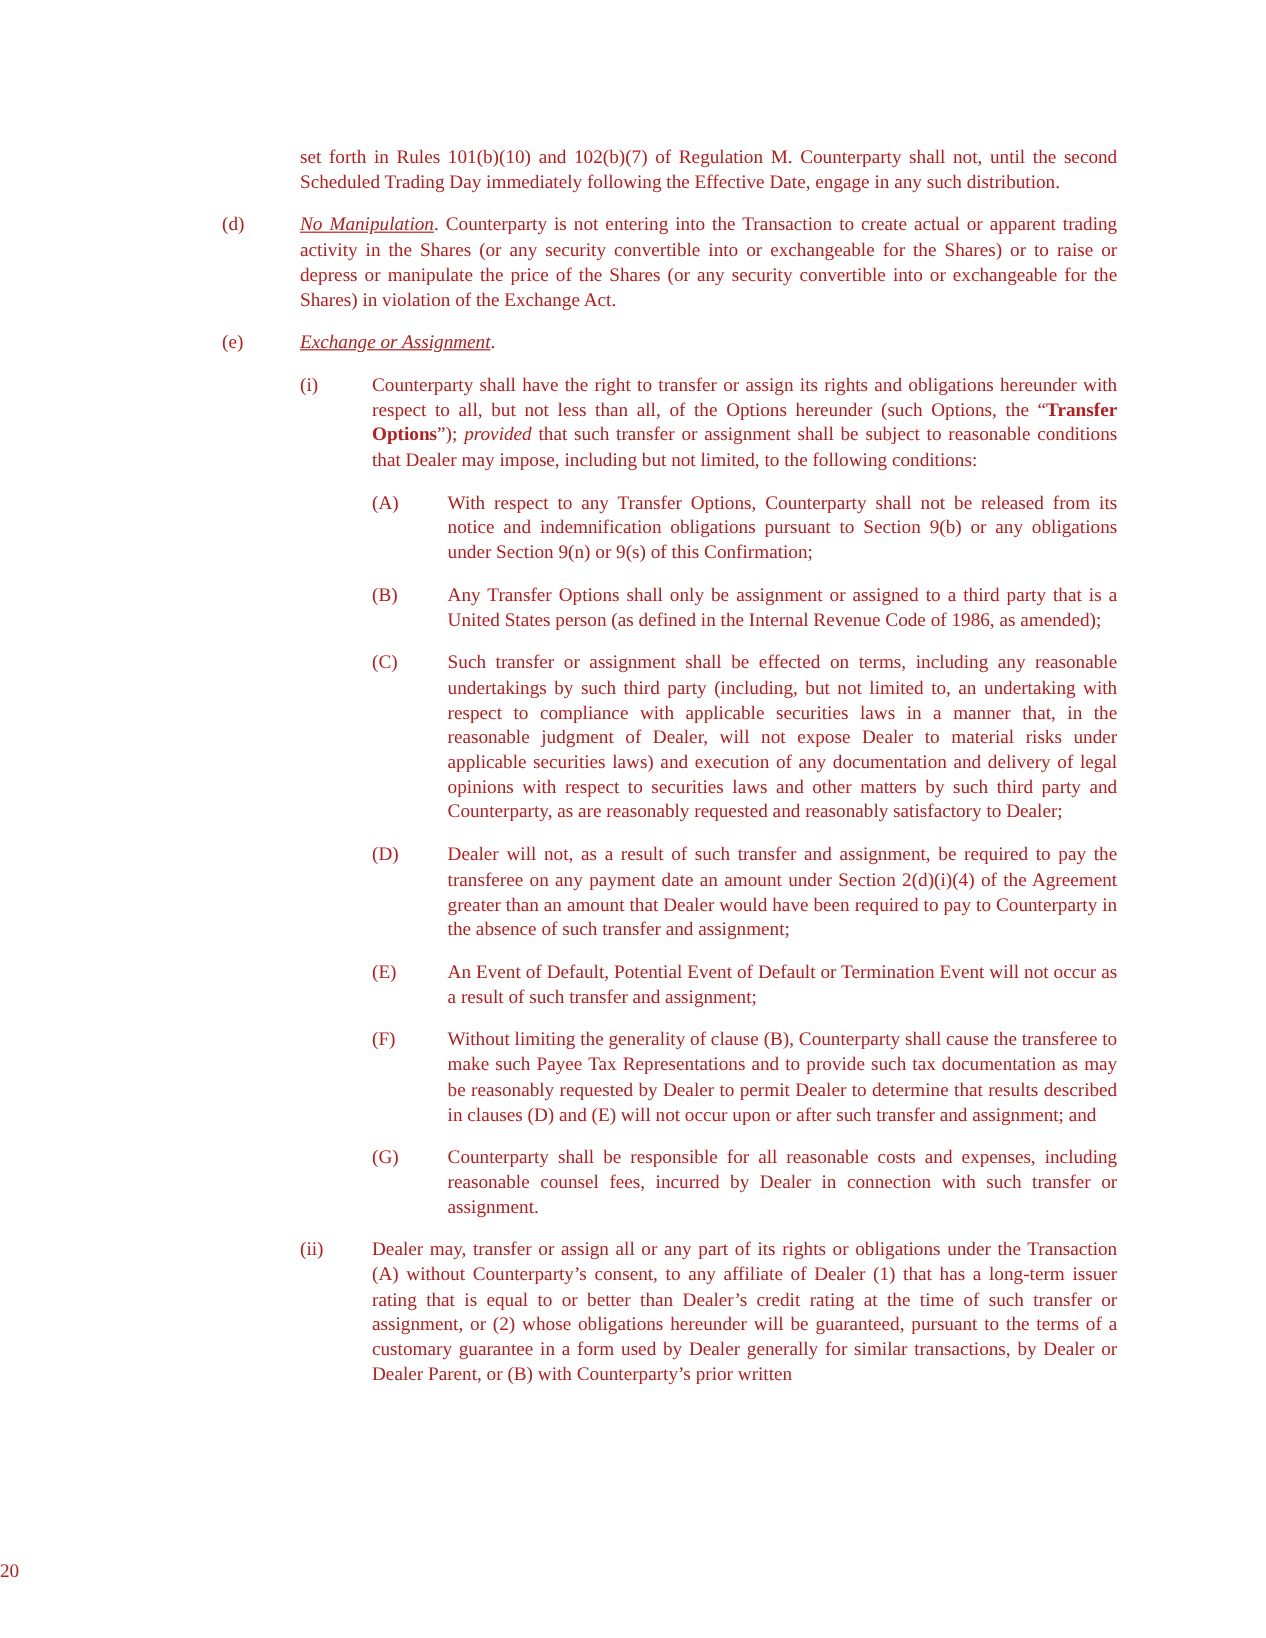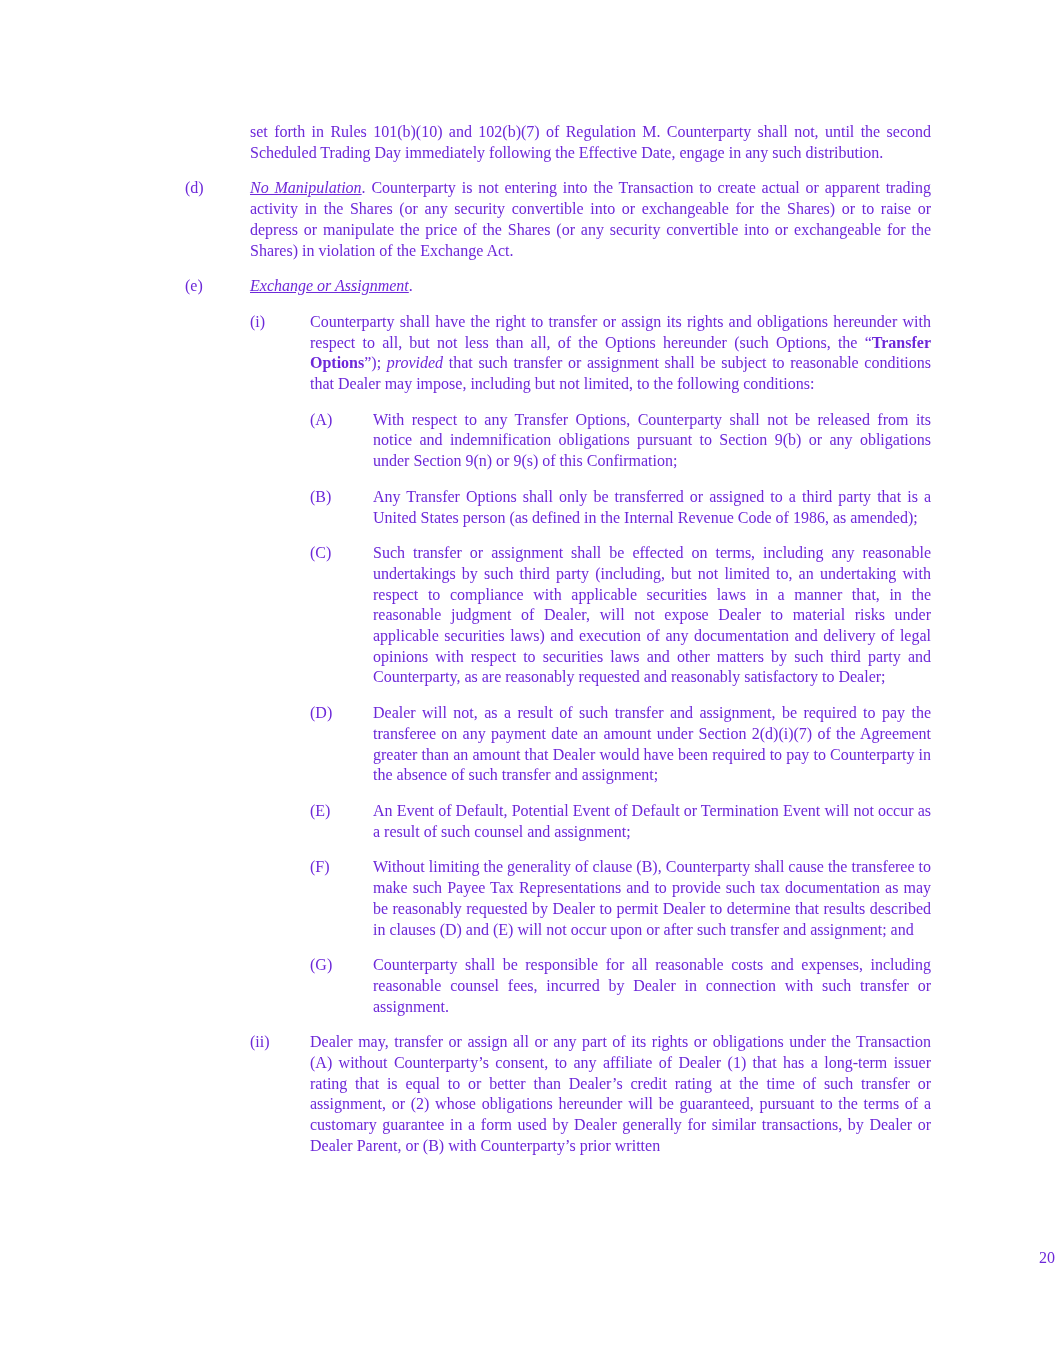--- a/index.html
+++ b/index.html
@@ -8,21 +8,21 @@
     background: #ffffff;
   }
   .sheet {
     position: relative;
     width: 1055px;
     height: 1365px;
     background: #ffffff;
     font-family: "Liberation Serif", "DejaVu Serif", serif;
     font-size: 16px;
     line-height: 20.7px;
-    color: #6d28d9;
+    color: #b91c1c;
     box-sizing: border-box;
     overflow: hidden;
   }
   .content {
     position: absolute;
     top: 122px;
     left: 0;
     right: 0;
   }
   .para {
@@ -39,38 +39,38 @@
   .lvl1 > .label { left: -65px; }
   .lvl2 { margin-left: 310px; }
   .lvl2 > .label { left: -60px; }
   .lvl3 { margin-left: 373px; }
   .lvl3 > .label { left: -63px; }
   .run-i { font-style: italic; margin-top: 48px; }
   .run-b { font-weight: bold; }
   .run-u { text-decoration: underline; }
   .page-number {
     position: absolute;
-    top: 1248px;
+    top: 1300px;
     left: 0;
     right: 0;
-    text-align: right;
+    text-align: left;
   }
 </style>
 </head>
 <body>
 
 <div class="sheet">
   <div class="content">
       <div class="para lvl1"><span>set forth in Rules 101(b)(10) and 102(b)(7) of Regulation M.  Counterparty shall not, until the second Scheduled Trading Day immediately following the Effective Date, engage in any such distribution.</span></div>
       <div class="para lvl1"><span class="label">(d)</span><span class="run-i run-u">No Manipulation</span><span>.  Counterparty is not entering into the Transaction to create actual or apparent trading activity in the Shares (or any security convertible into or exchangeable for the Shares) or to raise or depress or manipulate the price of the Shares (or any security convertible into or exchangeable for the Shares) in violation of the Exchange Act.</span></div>
       <div class="para lvl1"><span class="label">(e)</span><span class="run-i run-u">Exchange or Assignment</span><span>.</span></div>
       <div class="para lvl2"><span class="label">(i)</span><span>Counterparty shall have the right to transfer or assign its rights and obligations hereunder with respect to all, but not less than all, of the Options hereunder (such Options, the “</span><span class="run-b">Transfer Options</span><span>”); </span><span class="run-i">provided</span><span> that such transfer or assignment shall be subject to reasonable conditions that Dealer may impose, including but not limited, to the following conditions:</span></div>
       <div class="para lvl3"><span class="label">(A)</span><span>With respect to any Transfer Options, Counterparty shall not be released from its notice and indemnification obligations pursuant to Section 9(b) or any obligations under Section 9(n) or 9(s) of this Confirmation;</span></div>
-      <div class="para lvl3"><span class="label">(B)</span><span>Any Transfer Options shall only be transferred or assigned to a third party that is a United States person (as defined in the Internal Revenue Code of 1986, as amended);</span></div>
+      <div class="para lvl3"><span class="label">(B)</span><span>Any Transfer Options shall only be assignment or assigned to a third party that is a United States person (as defined in the Internal Revenue Code of 1986, as amended);</span></div>
       <div class="para lvl3"><span class="label">(C)</span><span>Such transfer or assignment shall be effected on terms, including any reasonable undertakings by such third party (including, but not limited to, an undertaking with respect to compliance with applicable securities laws in a manner that, in the reasonable judgment of Dealer, will not expose Dealer to material risks under applicable securities laws) and execution of any documentation and delivery of legal opinions with respect to securities laws and other matters by such third party and Counterparty, as are reasonably requested and reasonably satisfactory to Dealer;</span></div>
-      <div class="para lvl3"><span class="label">(D)</span><span>Dealer will not, as a result of such transfer and assignment, be required to pay the transferee on any payment date an amount under Section 2(d)(i)(7) of the Agreement greater than an amount that Dealer would have been required to pay to Counterparty in the absence of such transfer and assignment;</span></div>
-      <div class="para lvl3"><span class="label">(E)</span><span>An Event of Default, Potential Event of Default or Termination Event will not occur as a result of such counsel and assignment;</span></div>
+      <div class="para lvl3"><span class="label">(D)</span><span>Dealer will not, as a result of such transfer and assignment, be required to pay the transferee on any payment date an amount under Section 2(d)(i)(4) of the Agreement greater than an amount that Dealer would have been required to pay to Counterparty in the absence of such transfer and assignment;</span></div>
+      <div class="para lvl3"><span class="label">(E)</span><span>An Event of Default, Potential Event of Default or Termination Event will not occur as a result of such transfer and assignment;</span></div>
       <div class="para lvl3"><span class="label">(F)</span><span>Without limiting the generality of clause (B), Counterparty shall cause the transferee to make such Payee Tax Representations and to provide such tax documentation as may be reasonably requested by Dealer to permit Dealer to determine that results described in clauses (D) and (E) will not occur upon or after such transfer and assignment; and</span></div>
       <div class="para lvl3"><span class="label">(G)</span><span>Counterparty shall be responsible for all reasonable costs and expenses, including reasonable counsel fees, incurred by Dealer in connection with such transfer or assignment.</span></div>
       <div class="para lvl2"><span class="label">(ii)</span><span>Dealer may, transfer or assign all or any part of its rights or obligations under the Transaction (A) without Counterparty’s consent, to any affiliate of Dealer (1) that has a long-term issuer rating that is equal to or better than Dealer’s credit rating at the time of such transfer or assignment, or (2) whose obligations hereunder will be guaranteed, pursuant to the terms of a customary guarantee in a form used by Dealer generally for similar transactions, by Dealer or Dealer Parent, or (B) with Counterparty’s prior written</span></div>
     </div>
   <div class="page-number">20</div>
 </div>
 
 </body></html>

